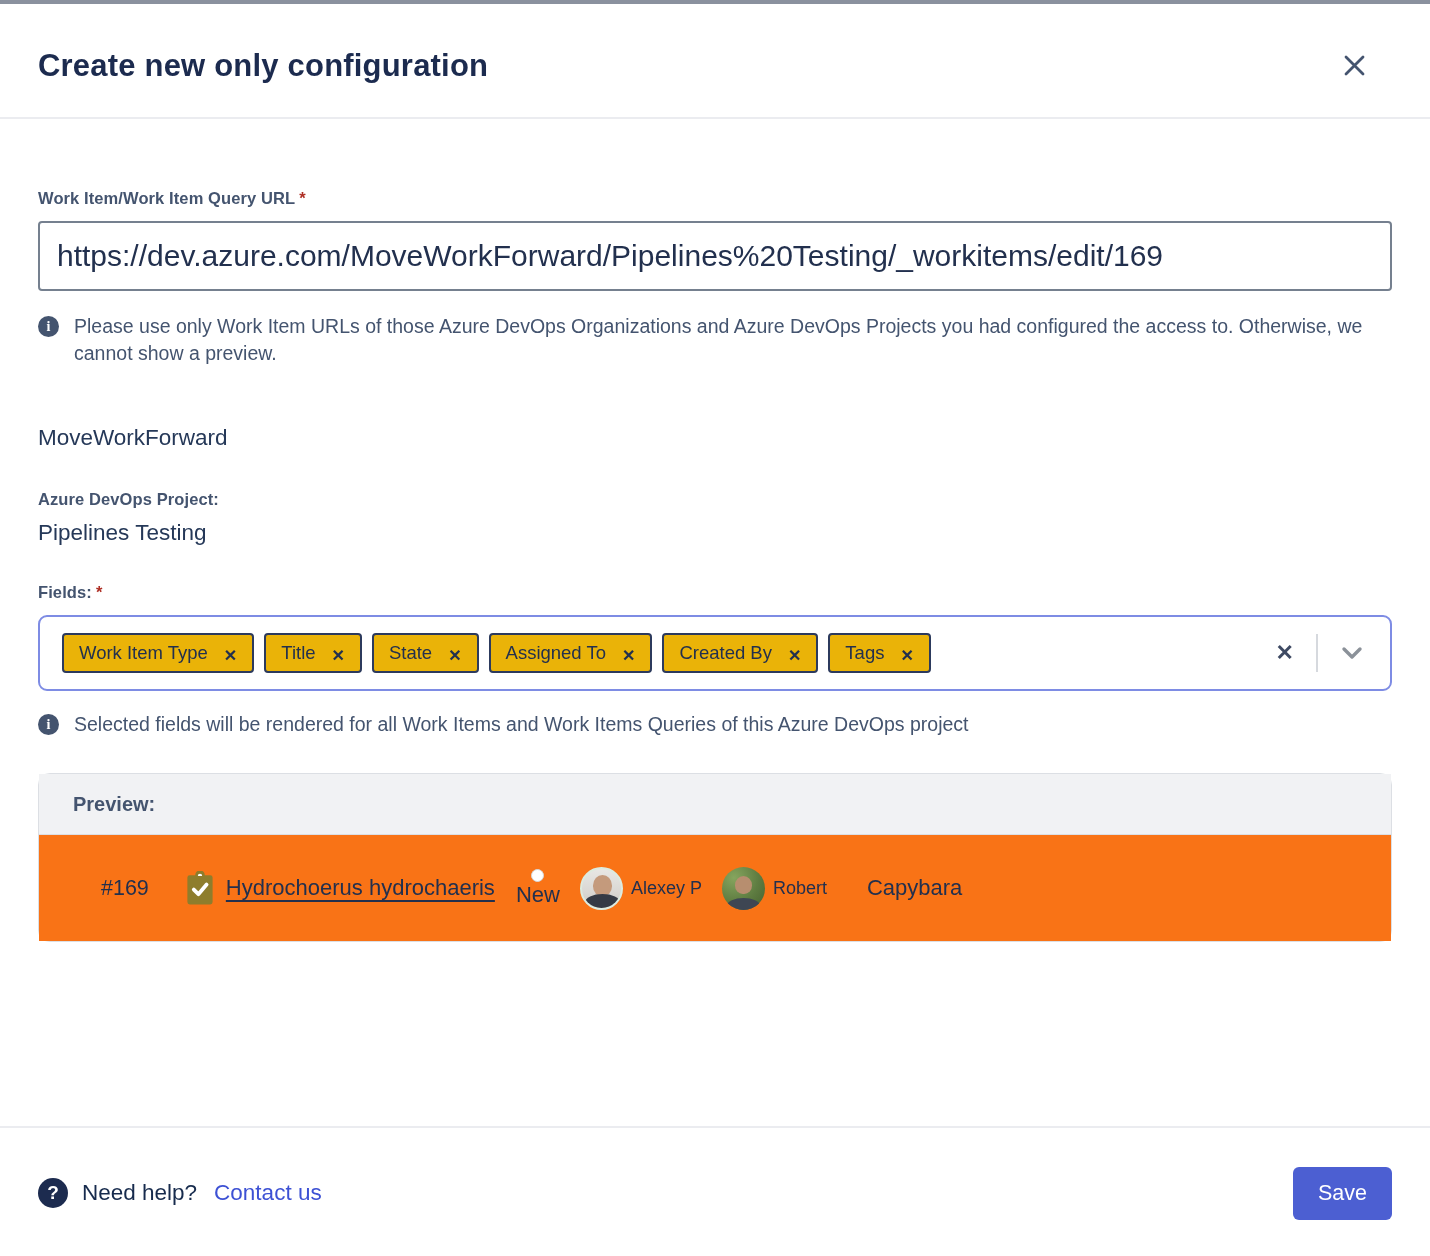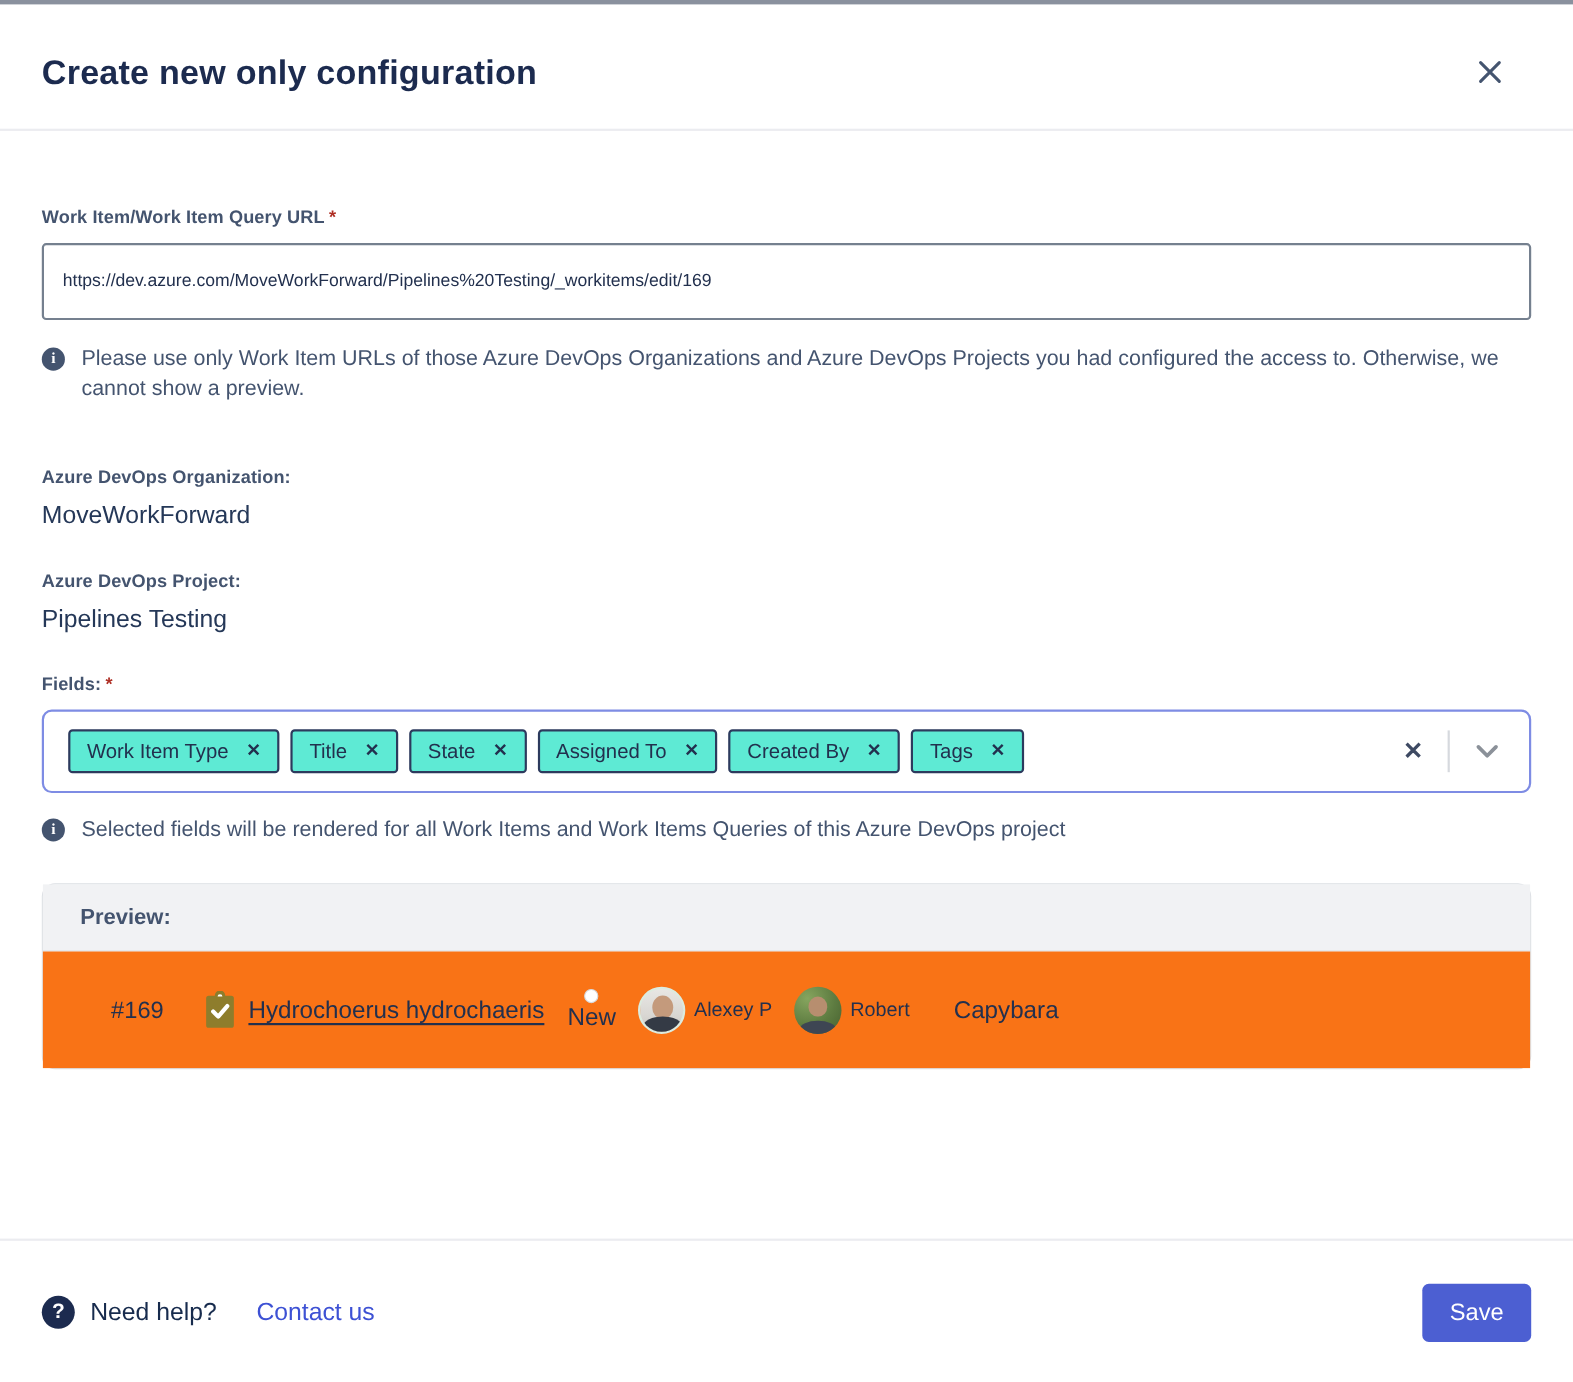--- a/index.html
+++ b/index.html
@@ -27,21 +27,21 @@
   .field-label {
     font-size:16.5px; font-weight:700; color:#44546F; letter-spacing:.1px;
   }
   .required { color:#AE2E24; font-weight:700; margin-left:4px; }
 
   .url-label { margin-top:70px; }
   .url-input {
     margin-top:13px; width:100%; height:70px;
     border:2px solid #75808F; border-radius:4px;
     font-family:"Liberation Sans",sans-serif;
-    font-size:16px; color:#22304E; padding:0 17px;
+    font-size:30px; color:#22304E; padding:0 17px;
     outline:none; background:#fff;
   }
 
   .info-row { display:flex; margin-top:22px; gap:15px; align-items:flex-start; }
   .info-icon {
     flex:0 0 auto; width:21px; height:21px; border-radius:50%;
     background:#44546F; color:#fff; font-size:14px; font-weight:700;
     display:flex; align-items:center; justify-content:center; margin-top:3px;
     font-family:"Liberation Serif", serif;
   }
@@ -53,23 +53,23 @@
 
   .fields-label { margin-top:37px; }
   .multi-select {
     margin-top:13px; width:100%; height:76px;
     border:2.5px solid #7E8CE4; border-radius:9px;
     display:flex; align-items:center; justify-content:space-between;
     padding:0 22px; background:#fff;
   }
   .chips { display:flex; gap:10px; align-items:center; }
   .chip {
-    display:flex; align-items:center; gap:16px;
+    display:flex; align-items:flex-end; gap:16px;
     border:2px solid #2C3A5D; border-radius:4px;
-    background:#5eead4; padding:7px 15px; cursor:default;
+    background:#eab308; padding:7px 15px; cursor:default;
   }
   .chip-label { font-size:18.5px; color:#22304E; }
   .chip-remove { background:none; border:none; cursor:pointer;
     font-size:16px; font-weight:700; color:#22304E; line-height:1; padding:0; }
   .select-controls { display:flex; align-items:center; gap:18px; }
   .select-clear { background:none; border:none; cursor:pointer;
     font-size:22px; font-weight:700; color:#3E4A63; line-height:1; padding:0 4px; }
   .select-sep { width:2px; height:38px; background:#D6D9DE; }
   .select-chevron { background:none; border:none; cursor:pointer; line-height:0; padding:0 2px; }
 
@@ -119,21 +119,21 @@
   .modal-footer {
     position:absolute; left:0; right:0; bottom:0; height:126px;
     display:flex; align-items:center; padding:0 38px;
   }
   .help-icon {
     width:30px; height:30px; border-radius:50%; background:#1C2B4F; color:#fff;
     font-size:19px; font-weight:700; display:flex; align-items:center; justify-content:center;
     flex:0 0 auto;
   }
   .help-text { margin-left:14px; font-size:22.5px; color:#172B4D; }
-  .contact-link { margin-left:36px; font-size:22.5px; color:#3D51D4; font-weight:500;
+  .contact-link { margin-left:17px; font-size:22.5px; color:#3D51D4; font-weight:500;
     text-decoration:none; cursor:pointer; }
   .save-btn {
     margin-left:auto; background:#4C5FD2; color:#fff; border:none; border-radius:6px;
     width:99px; height:53px; font-size:21.5px; font-weight:500; cursor:pointer;
     font-family:"Liberation Sans",sans-serif;
   }
 </style>
 </head>
 <body>
 
@@ -157,21 +157,20 @@
     <span>Work Item/Work Item Query URL</span><span class="required">*</span>
   </div>
   <input class="url-input" type="text" value="https://dev.azure.com/MoveWorkForward/Pipelines%20Testing/_workitems/edit/169" style="">
 
   <div class="info-row">
     <span class="info-icon">i</span>
     <span class="info-text">Please use only Work Item URLs of those Azure DevOps Organizations and Azure DevOps Projects you had configured the access to. Otherwise, we cannot show a preview.</span>
   </div>
 
   <div class="static-field org-field">
-    <div class="field-label">Azure DevOps Organization:</div>
     <div class="value">MoveWorkForward</div>
   </div>
 
   <div class="static-field project-field">
     <div class="field-label">Azure DevOps Project:</div>
     <div class="value">Pipelines Testing</div>
   </div>
 
   <div class="field-label fields-label">
     <span>Fields:</span><span class="required">*</span>

